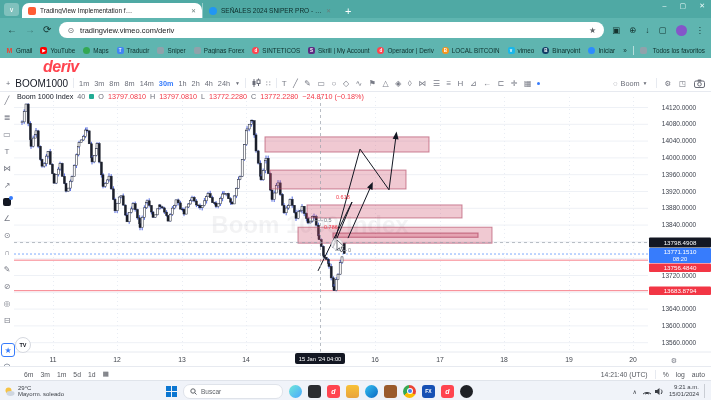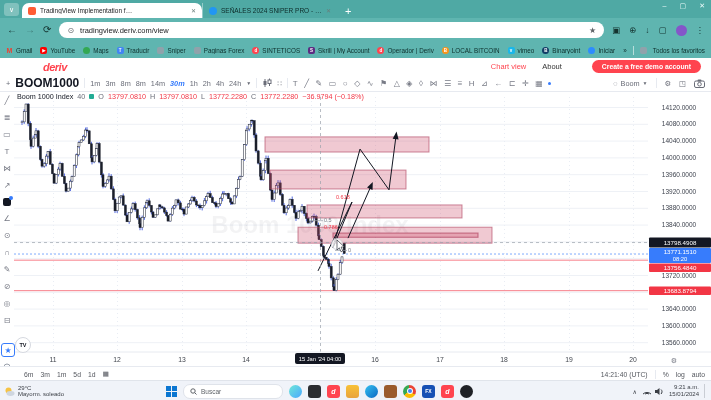--- a/index.html
+++ b/index.html
@@ -34,31 +34,31 @@
   #bookmarks{display:flex;gap:8px;overflow:hidden;flex:1;align-items:center;}
   .bm{display:flex;align-items:center;gap:3px;white-space:nowrap;}
   .bmicon{width:7px;height:7px;border-radius:2px;display:flex;align-items:center;justify-content:center;
           color:#fff;font-size:4.5px;font-weight:bold;flex:0 0 auto;}
   .bmicon.lt{background:none!important;font-size:7px;}
   .bm-right{display:flex;align-items:center;gap:6px;margin-left:6px;}
   .bm-sep{width:1px;height:9px;background:rgba(255,255,255,.55);}
   
   .sitehdr{position:absolute;top:58px;left:0;right:0;height:17px;background:#fff;display:flex;align-items:center;
            padding:0 10px;border-bottom:1px solid #f2f3f5;z-index:6;}
-  .dlogo{color:var(--accent);font-weight:bold;font-style:italic;font-size:11px;letter-spacing:-.5px;margin-left:33px;}
+  .dlogo{color:var(--accent);font-weight:bold;font-style:italic;font-size:16px;letter-spacing:-.5px;margin-left:33px;}
   .hnav{margin-left:auto;display:flex;gap:16px;align-items:center;font-size:7.5px;color:#333;}
   .hnav .on{color:var(--accent);}
   .cta{background:var(--accent);color:#fff;font-size:6.8px;font-weight:bold;padding:3px 10px;border-radius:9px;margin-left:14px;}
   
   .ctb{position:absolute;top:75px;left:0;right:0;height:16px;background:#fff;border-bottom:1px solid #e7eaf0;
        display:flex;align-items:center;padding:0 6px;gap:5px;font-size:7.3px;color:#6a6d78;z-index:6;}
-  .sym{font-weight:bold;color:#131722;font-size:12px;}
+  .sym{font-weight:normal;color:#131722;font-size:10px;}
   .tsep{width:1px;height:10px;background:#e7eaf0;}
   #timeframes{display:flex;gap:5px;}
-  .tf.active{color:var(--blue);font-weight:bold;font-style:italic;}
+  .tf.active{color:var(--blue);font-weight:bold;}
   .caret{font-size:5px;}
   #drawtools{display:flex;gap:6.5px;font-size:8px;color:#787b86;}
   .bluedot{width:3px;height:3px;border-radius:50%;background:var(--blue);}
   .tbright{margin-left:auto;display:flex;gap:8px;align-items:center;}
   .saveg{display:flex;gap:3px;align-items:center;}
   
   .lefttools{position:absolute;top:91px;left:0;width:14px;height:256px;background:#fff;display:flex;flex-direction:column;
              align-items:center;gap:8px;padding-top:5px;font-size:8px;color:#787b86;z-index:3;}
   .stamp{width:8px;height:8px;background:#131722;border-radius:2px;position:relative;}
   .stamp::after{content:"";position:absolute;right:-2px;top:-2px;width:4px;height:4px;border-radius:50%;background:var(--blue);}
@@ -127,21 +127,21 @@
     <span>✕</span>
   </div>
 </div>
 
 <div class="navrow">
   <span class="nav-ic">←</span>
   <span class="nav-ic dis">→</span>
   <span class="nav-ic">⟳</span>
   <div class="addr">
     <span class="tune">⊙</span>
-    <span>tradingview.deriv.com/view</span>
+    <span>tradingview.vimeo.com/deriv</span>
     <span class="star">★</span>
   </div>
   <div class="navright">
     <span>▣</span>
     <span>⊕</span>
     <span>↓</span>
     <span>▢</span>
     <span class="avatar"></span>
     <span>⋮</span>
   </div>
@@ -205,25 +205,20 @@
   <div class="bm-right">
     <span>»</span>
     <span class="bm-sep"></span>
     <span class="bmicon" style="background:#90a2ab"></span>
     <span>Todos los favoritos</span>
   </div>
 </div>
 
 <div class="sitehdr">
   <span class="dlogo">deriv</span>
-  <div class="hnav">
-    <span class="on">Chart view</span>
-    <span>About</span>
-    <span class="cta">Create a free demo account</span>
-  </div>
 </div>
 
 <div class="ctb">
   <span>+</span>
   <span class="sym">BOOM1000</span>
   <span class="tsep"></span>
   <div id="timeframes">
       <span class="tf">1m</span>
       <span class="tf">3m</span>
       <span class="tf">8m</span>
@@ -733,21 +728,21 @@
   <span class="lg-mut">40</span>
   <span class="lg-sw"></span>
   <span class="lg-mut">O</span>
     <span class="lg-val">13797.0810</span>
   <span class="lg-mut">H</span>
     <span class="lg-val">13797.0810</span>
   <span class="lg-mut">L</span>
     <span class="lg-val">13772.2280</span>
   <span class="lg-mut">C</span>
     <span class="lg-val">13772.2280</span>
-  <span class="lg-val">−36.9794 (−0.18%)</span>
+  <span class="lg-val">−24.8710 (−0.18%)</span>
 </div>
 
 <div class="tvbadge">TV</div>
 <div class="favbtn">
     <span>★</span>
   </div>
 <div class="bulb">
   <svg width="8" height="11">
       <circle cx="4" cy="4" r="3" fill="none" stroke="#9aa0ab"></circle>
       <rect x="3" y="7.2" width="2" height="2.6" fill="#9aa0ab"></rect>

